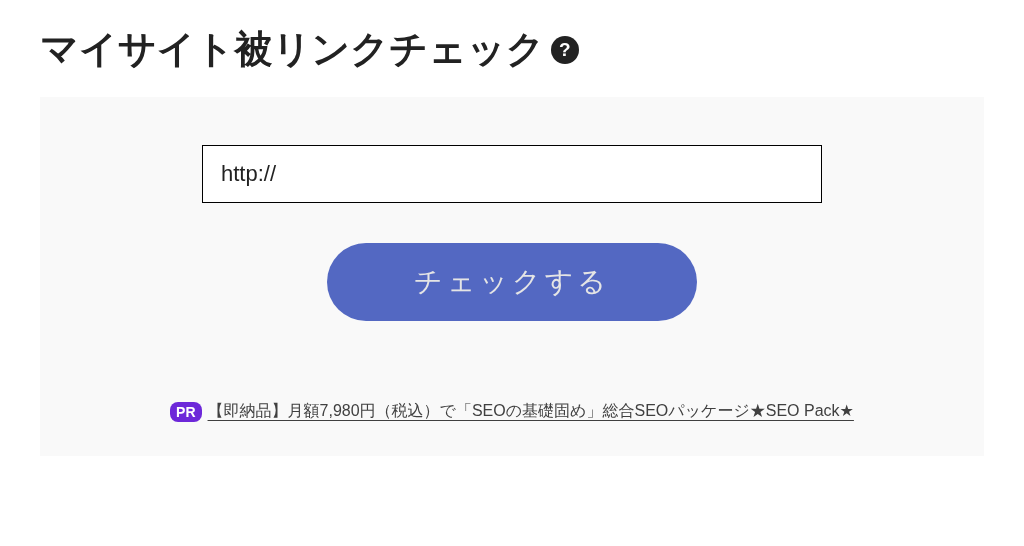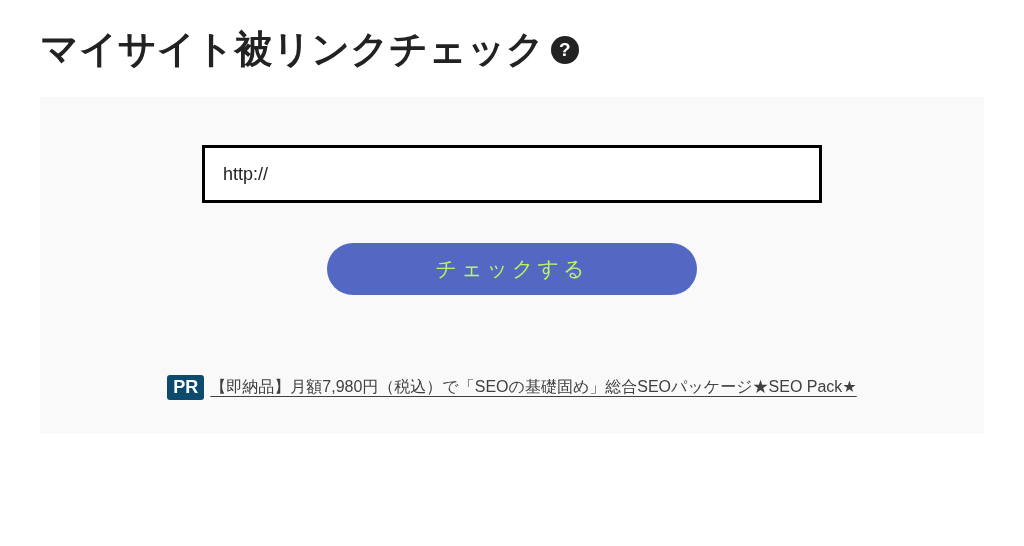--- a/index.html
+++ b/index.html
@@ -53,57 +53,57 @@
     .field-label {
       font-size: 18px;
       color: #333;
       margin-bottom: 12px;
       display: block;
     }
     .url-input {
       width: 100%;
       height: 58px;
       padding: 8px 18px;
-      font-size: 18px;
-      border: 3px solid #000000;
+      font-size: 22px;
+      border: 1px solid #000000;
       background: #fff;
       color: #222;
       outline: none;
     }
     .btn-row {
       display: flex;
       justify-content: center;
       margin-top: 40px;
     }
     .submit-btn {
       background: #5368c2;
-      color: #bef264;
+      color: #e5e5e5;
       border: none;
       border-radius: 999px;
-      font-size: 21px;
+      font-size: 28px;
       letter-spacing: 4px;
-      padding: 12px 0;
+      padding: 20px 0;
       width: 370px;
       cursor: pointer;
     }
     .pr-row {
       display: flex;
       align-items: center;
       justify-content: center;
       gap: 6px;
       margin-top: 80px;
       font-size: 16px;
     }
     .pr-badge {
-      background: #0c4a6e;
+      background: #6d28d9;
       color: #fff;
-      font-size: 18px;
+      font-size: 14px;
       font-weight: 700;
       padding: 2px 6px;
-      border-radius: 3px;
+      border-radius: 8px;
     }
     .pr-link {
       color: #404040;
       text-decoration: underline;
       text-underline-offset: 4px;
       cursor: pointer;
     }
   </style>
 </head>
 <body>

